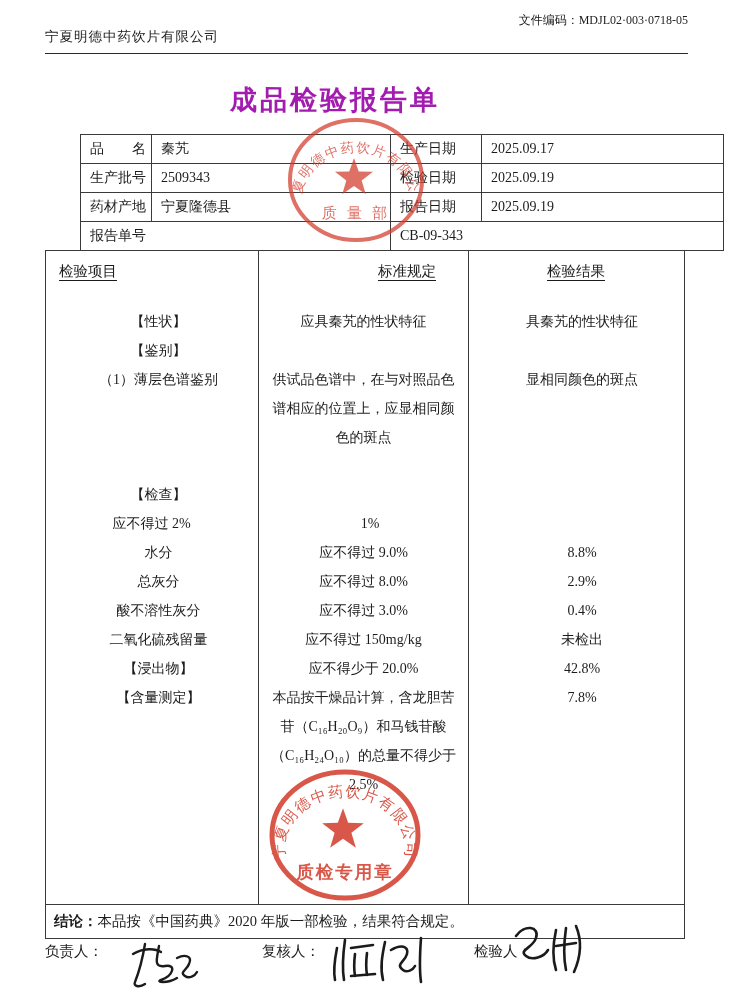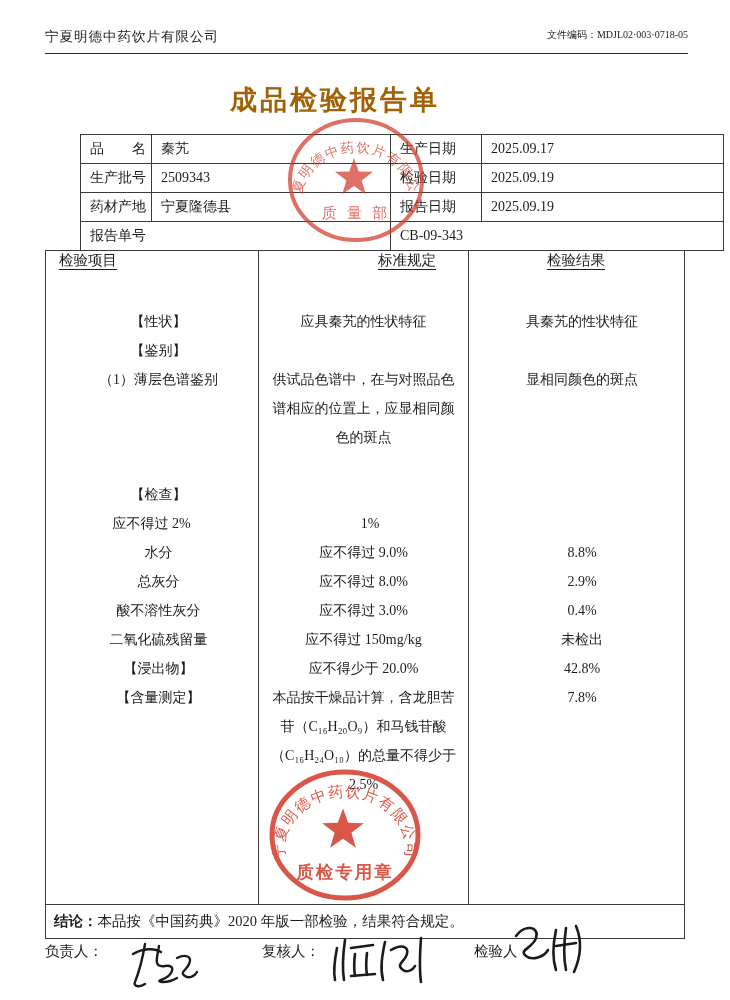--- a/index.html
+++ b/index.html
@@ -5,39 +5,39 @@
   html,body{margin:0;padding:0;}
   body{
     width:730px;height:1000px;position:relative;background:#ffffff;
     font-family:"Liberation Serif","DejaVu Serif",serif;
     color:#1c1c1c;overflow:hidden;
   }
   .abs{position:absolute;}
 
   
   .company{left:45px;top:28px;font-size:13.5px;letter-spacing:1px;}
-  .doccode{right:42px;top:28px;font-size:10px;}
+  .doccode{right:42px;top:12px;font-size:12px;}
   .toprule{left:45px;top:53px;width:643px;border-top:1.6px solid #2a2a2a;height:0;}
 
   
   .title{left:0;top:82px;width:670px;text-align:center;
     font-family:"Liberation Sans","DejaVu Sans",sans-serif;
-    font-size:27px;font-weight:bold;letter-spacing:3px;color:#a16207;}
+    font-size:27px;font-weight:bold;letter-spacing:3px;color:#a21caf;}
 
   
   table.info{position:absolute;left:53px;top:134px;border-collapse:collapse;table-layout:fixed;margin-left:27px;}
   table.info td{border:1px solid #3a3a3a;height:28px;font-size:14px;padding:0 0 0 9px;vertical-align:middle;white-space:nowrap;}
   td.w1{width:61px;} td.w2{width:229px;} td.w3{width:81px;} td.w4{width:232px;}
 
   
   .detail{left:45px;top:250px;width:638px;height:687px;border:1px solid #3a3a3a;}
   .vline{position:absolute;top:0;width:0;height:653px;border-left:1px solid #3a3a3a;}
   .v1{left:212px;} .v2{left:422px;}
   .colhead{position:absolute;top:0;height:48px;font-size:14.5px;}
-  .colhead span{display:inline-block;margin-top:0;text-decoration:underline;text-underline-offset:4px;}
+  .colhead span{display:inline-block;margin-top:11px;text-decoration:underline;text-underline-offset:4px;}
   .ch1{left:0;width:212px;padding-left:13px;box-sizing:border-box;}
   .ch2{left:212px;width:210px;text-align:center;padding-left:44px;}
   .ch3{left:422px;width:216px;text-align:center;}
 
   .rows{position:absolute;left:0;top:56px;width:638px;}
   .drow{display:flex;align-items:flex-start;}
   .c1{width:212px;box-sizing:border-box;padding-left:13px;flex:none;}
   .c2{width:210px;box-sizing:border-box;padding:0 10px 0 11px;flex:none;}
   .c3{width:216px;box-sizing:border-box;padding-left:12px;flex:none;}
   .drow div{font-size:14px;line-height:29px;text-align:center;}

